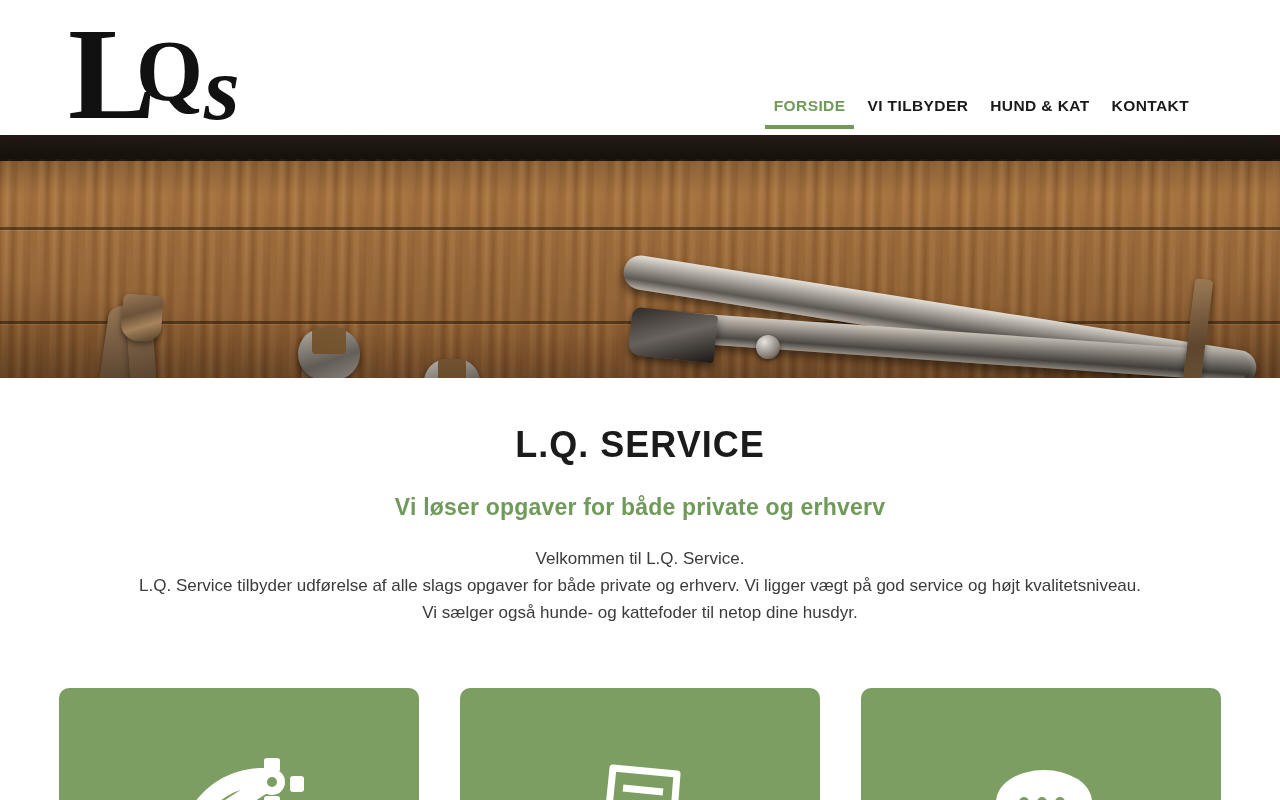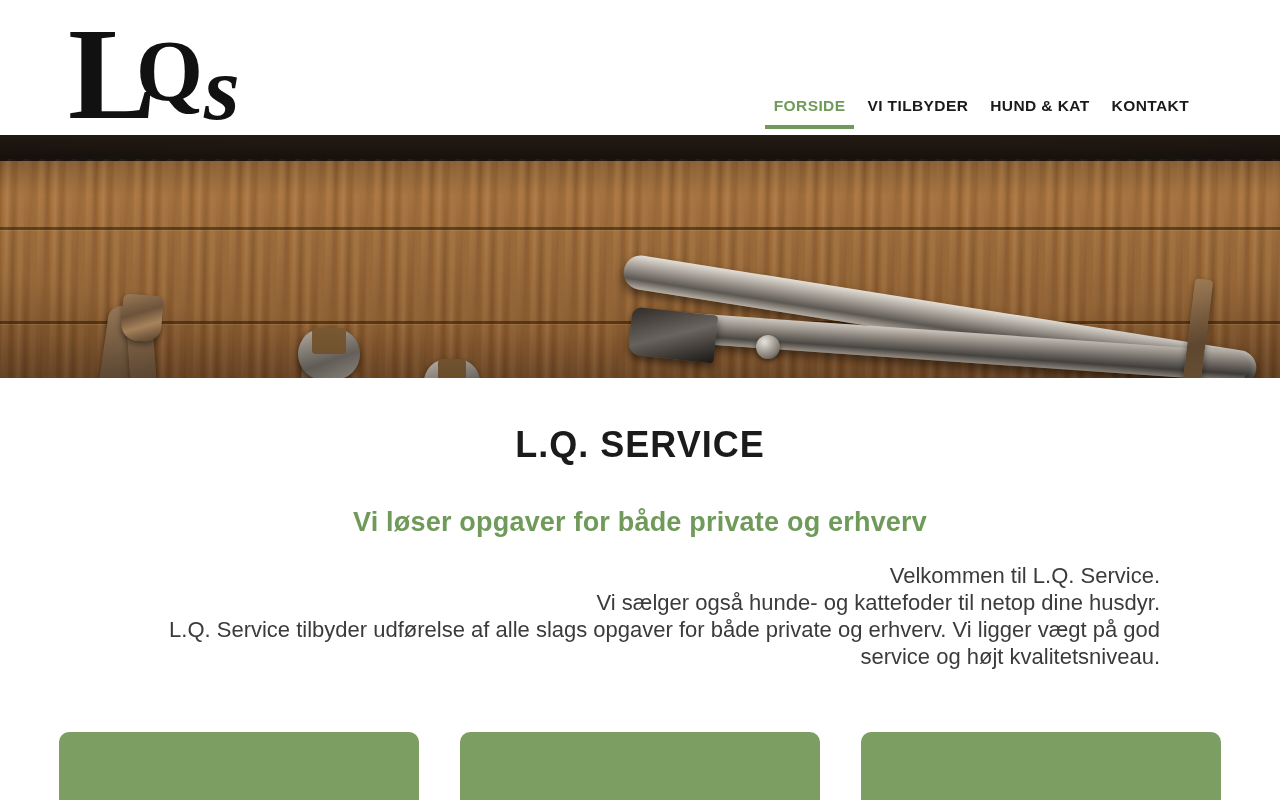--- a/index.html
+++ b/index.html
@@ -186,33 +186,32 @@
     text-align: center;
   }
   .page-title {
     font-size: 36px;
     font-weight: 700;
     letter-spacing: 1px;
     color: #1b1b1b;
     line-height: 1.15;
   }
   .subtitle {
-    margin-top: 42px;
-    font-size: 27px;
+    margin-top: 29px;
+    font-size: 23px;
     font-weight: 700;
     color: #6f9a5a;
     letter-spacing: .2px;
   }
   .body-copy {
     margin: 24px auto 0 auto;
     width: 1040px;
-    font-size: 22px;
+    font-size: 17px;
     line-height: 27px;
     color: #3b3b3b;
-    text-align: right;
   }
   .body-copy p { margin: 0; }
 
   
   .cards {
     margin: 62px auto 0 auto;
     width: 1162px;
     display: flex;
     justify-content: space-between;
   }
@@ -281,22 +280,22 @@
 
   <div class="vignette"></div>
 </section>
 
 <main class="main">
   <h1 class="page-title">L.Q. SERVICE</h1>
   <h2 class="subtitle">Vi løser opgaver for både private og erhverv</h2>
 
   <div class="body-copy">
     <p>Velkommen til L.Q. Service.</p>
+    <p>L.Q. Service tilbyder udførelse af alle slags opgaver for både private og erhverv. Vi ligger vægt på god service og højt kvalitetsniveau.</p>
     <p>Vi sælger også hunde- og kattefoder til netop dine husdyr.</p>
-    <p>L.Q. Service tilbyder udførelse af alle slags opgaver for både private og erhverv. Vi ligger vægt på god service og højt kvalitetsniveau.</p>
   </div>
 
   <div class="cards">
 
     <div class="card">
       <div class="card-icon">
         <svg viewBox="0 0 150 110" xmlns="http://www.w3.org/2000/svg" aria-hidden="true">
           <g fill="#ffffff">
             <path d="M14 96 C26 50 62 24 104 26 L100 44 C68 44 40 64 32 98 Z"></path>
             <path d="M58 60 l40 -26 10 14 -40 26 z"></path>

